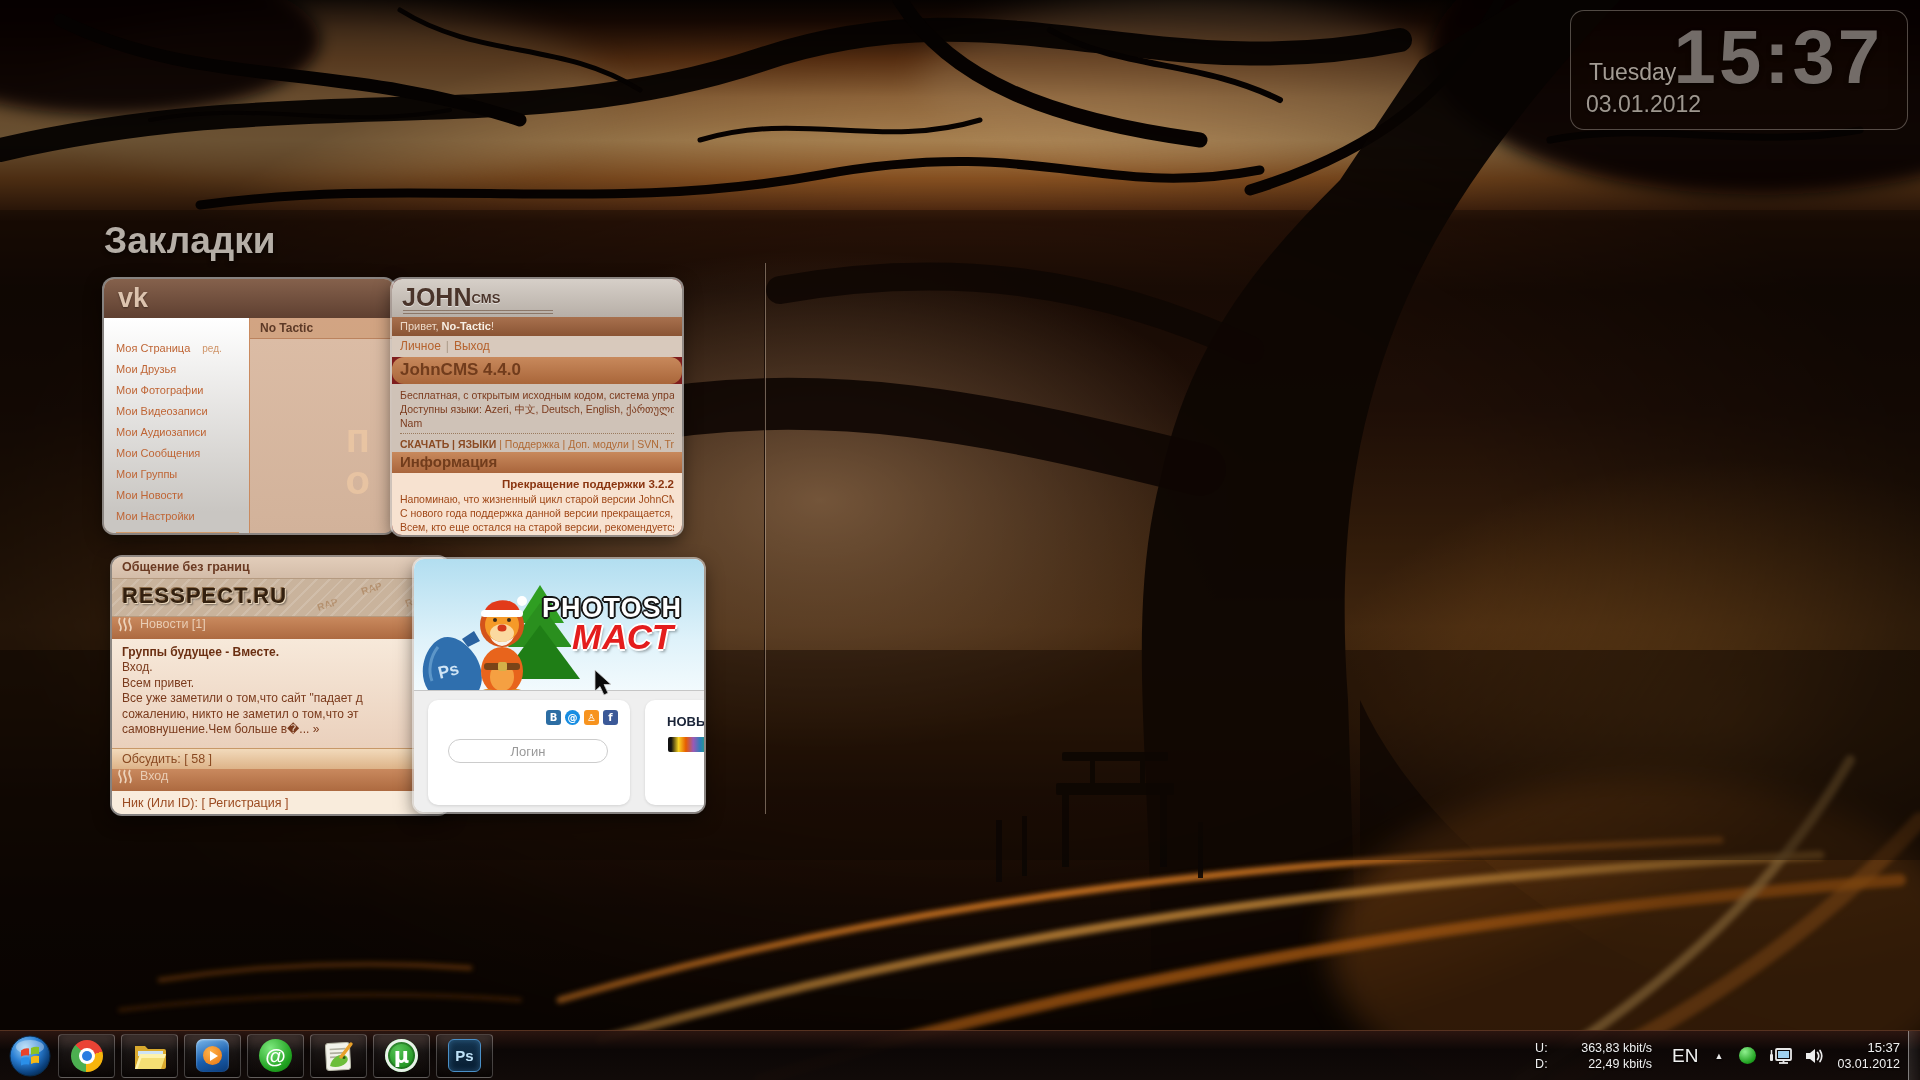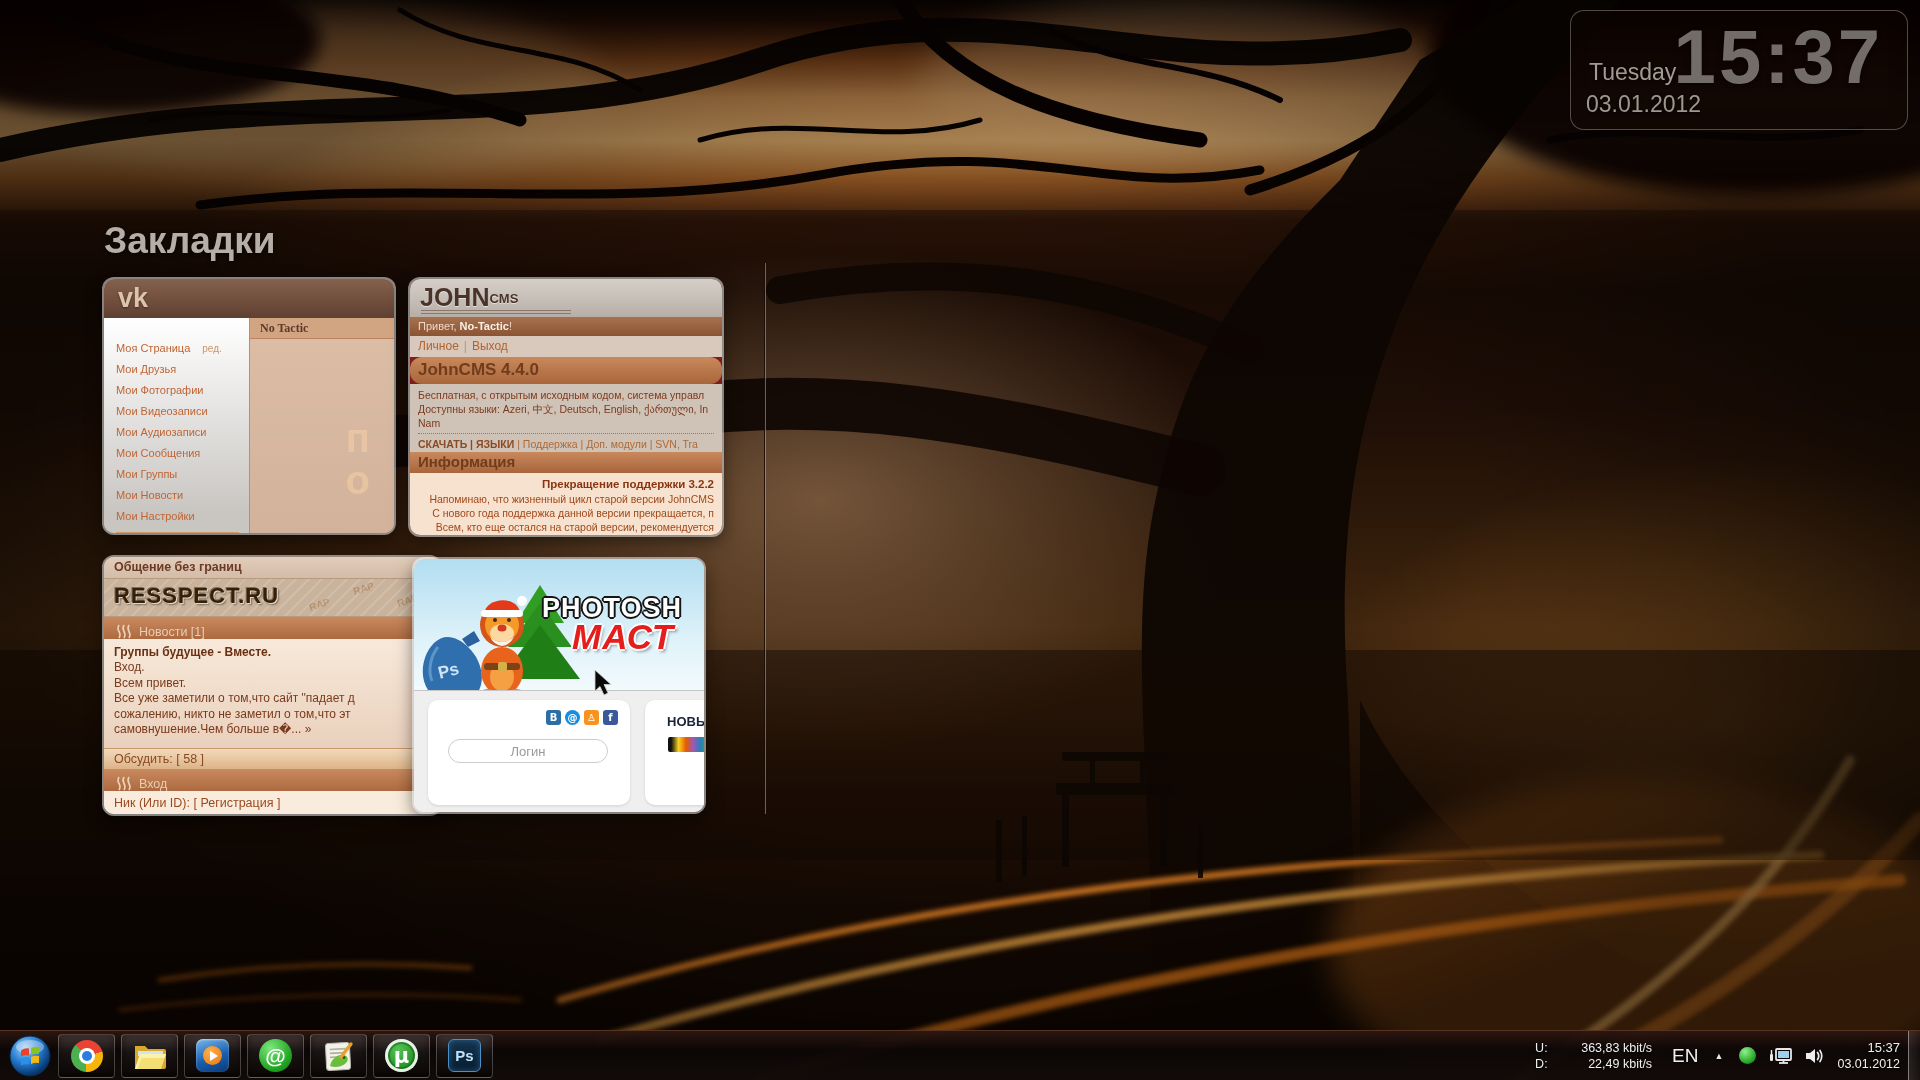--- a/index.html
+++ b/index.html
@@ -22,38 +22,38 @@
   .overlay-band{position:absolute;left:0;top:210px;width:1920px;height:650px;
     background:rgba(14,7,3,.42);z-index:1;}
   .bm-title{position:absolute;left:104px;top:220px;margin:0;font-size:37px;font-weight:600;
     color:#b5aea6;text-shadow:0 2px 4px rgba(0,0,0,.65);z-index:2;}
   .v-divider{position:absolute;left:764px;top:263px;width:2px;height:551px;z-index:2;
     background:linear-gradient(90deg,rgba(25,12,6,.9) 0 1px,rgba(200,180,160,.5) 1px 2px);}
 
   .tile{position:absolute;z-index:3;border-radius:10px;overflow:hidden;
     box-shadow:0 0 0 2px rgba(255,255,255,.5),0 6px 18px rgba(0,0,0,.55);cursor:pointer;}
   .tile-vk{left:104px;top:279px;width:290px;height:254px;background:#d6b8a1;}
-  .tile-john{left:410px;top:279px;width:312px;height:256px;background:#7f1d1d;}
-  .tile-ress{left:104px;top:557px;width:336px;height:257px;background:#f5e6d6;}
+  .tile-john{left:392px;top:279px;width:290px;height:256px;background:#7f1d1d;}
+  .tile-ress{left:112px;top:557px;width:336px;height:257px;background:#f5e6d6;}
   .tile-ps{left:414px;top:559px;width:290px;height:253px;background:#ffffff;}
 
   
   .vk-header{height:39px;background:linear-gradient(180deg,#85614c,#5f4031);
     display:flex;align-items:center;padding-left:14px;}
   .vk-logo{font-size:27px;font-weight:bold;color:#dcc3ae;text-shadow:0 1px 2px rgba(0,0,0,.4);}
   .vk-body{display:flex;height:215px;}
   .vk-left{width:146px;background:linear-gradient(180deg,#ffffff,#c9c6c2 90%);
     border-right:1px solid #c98a5f;padding:20px 0 0 12px;box-sizing:border-box;}
   .vk-row1{font-size:11px;color:#bf6535;line-height:21px;white-space:nowrap;}
   .vk-edit{font-size:10px;color:#cf9468;margin-left:12px;}
   .vk-menu-item{font-size:11px;color:#bf6535;line-height:21px;white-space:nowrap;cursor:pointer;}
   .vk-sep{border-top:1px solid #d09a6a;margin:5px 10px 2px 0;}
   .vk-right{flex:1;position:relative;background:linear-gradient(180deg,#dcbda6,#d2b29a);}
   .vk-right-head{height:21px;background:rgba(200,140,95,.5);border-bottom:1px solid rgba(160,90,50,.45);
-    font-size:12px;font-weight:bold;color:#5d3a27;padding:3px 0 0 10px;box-sizing:border-box;font-family:Liberation Serif, serif;}
+    font-size:12px;font-weight:bold;color:#5d3a27;padding:3px 0 0 10px;box-sizing:border-box;}
   .vk-wm{position:absolute;right:24px;font-size:40px;font-weight:bold;color:rgba(243,205,165,.6);line-height:1;}
   .vk-wm1{top:100px;} .vk-wm2{top:142px;}
 
   
   .jc-header{height:38px;background:linear-gradient(180deg,#d6cfc8,#b7afa7);
     padding:4px 0 0 10px;box-sizing:border-box;position:relative;}
   .jc-logo{font-size:25px;font-weight:800;color:#4a342a;letter-spacing:0;
     text-shadow:0 1px 0 rgba(255,255,255,.55);}
   .jc-logo-suffix{font-size:13px;font-weight:700;vertical-align:3px;}
   .jc-logo-lines{position:absolute;left:11px;top:31px;width:150px;height:5px;
@@ -82,22 +82,22 @@
   .rs-tag{height:21px;background:linear-gradient(180deg,#e2cdba,#d3bca8);font-size:12.5px;font-weight:bold;
     color:#6b3a22;padding:3px 10px 0;box-sizing:border-box;}
   .rs-logoarea{height:37px;background:#c9b39c;position:relative;overflow:hidden;
     border-top:1px solid #b59a80;border-bottom:1px solid #b59a80;}
   .rs-logoarea::after{content:"";position:absolute;inset:0;
     background:repeating-linear-gradient(135deg,rgba(255,255,255,.14) 0 2px,transparent 2px 9px);}
   .rs-logo{position:absolute;left:10px;top:4px;font-size:22px;font-weight:900;letter-spacing:1px;
     color:#33200f;text-shadow:1px 1px 0 #ecd9bd,-1px -1px 0 #8a6a48,2px 2px 2px rgba(0,0,0,.4);z-index:1;}
   .rs-rap{position:absolute;font-size:10px;font-weight:bold;color:rgba(150,95,45,.4);transform:rotate(-18deg);}
   .rs-rap1{right:66px;top:4px;} .rs-rap2{right:22px;top:16px;} .rs-rap3{right:110px;top:20px;}
-  .rs-bar{height:22px;background:linear-gradient(180deg,#c9895e,#ad6a40);display:flex;align-items:flex-end;
-    font-size:12.5px;color:#e9cdb5;padding-left:13px;box-sizing:border-box;}
+  .rs-bar{height:22px;background:linear-gradient(180deg,#c9895e,#ad6a40);display:flex;align-items:flex-start;
+    font-size:12.5px;color:#e9cdb5;padding-left:6px;box-sizing:border-box;}
   .rs-wave{margin-right:6px;display:inline-flex;}
   .rs-body{height:109px;background:linear-gradient(180deg,#f7e9da,#ead0bc);
     padding:5px 10px 0;box-sizing:border-box;}
   .rs-title{font-size:12px;font-weight:bold;color:#6b2f12;line-height:16px;white-space:nowrap;overflow:hidden;}
   .rs-line{font-size:12px;color:#7a3a1c;line-height:15.5px;white-space:nowrap;overflow:hidden;}
   .rs-discuss{height:21px;background:linear-gradient(180deg,#f2dabb,#ddb388);border-top:1px solid #c89868;
     font-size:12.5px;color:#8a4a22;padding:3px 10px 0;box-sizing:border-box;cursor:pointer;}
   .rs-bottom{height:25px;background:#f9ecdc;font-size:12.5px;color:#9a4a20;
     padding:5px 10px 0;box-sizing:border-box;}
 

